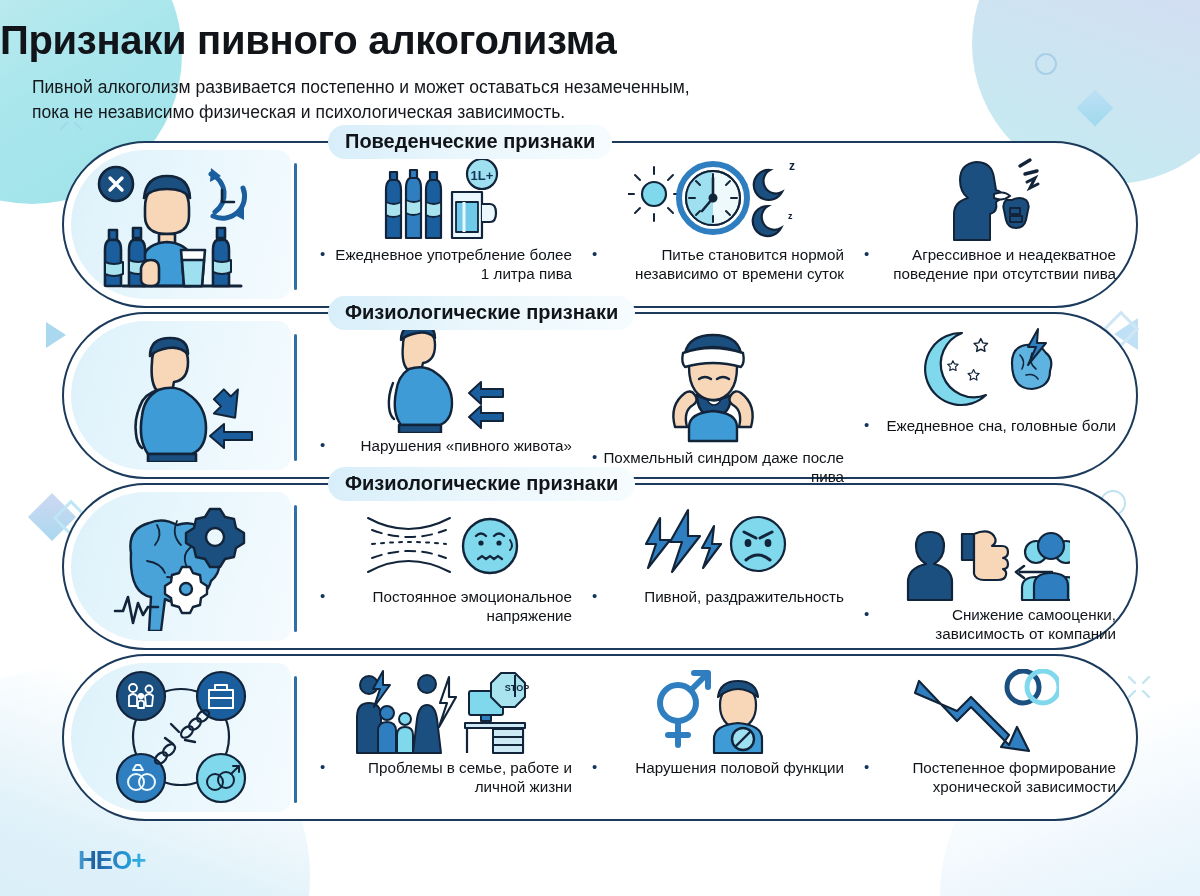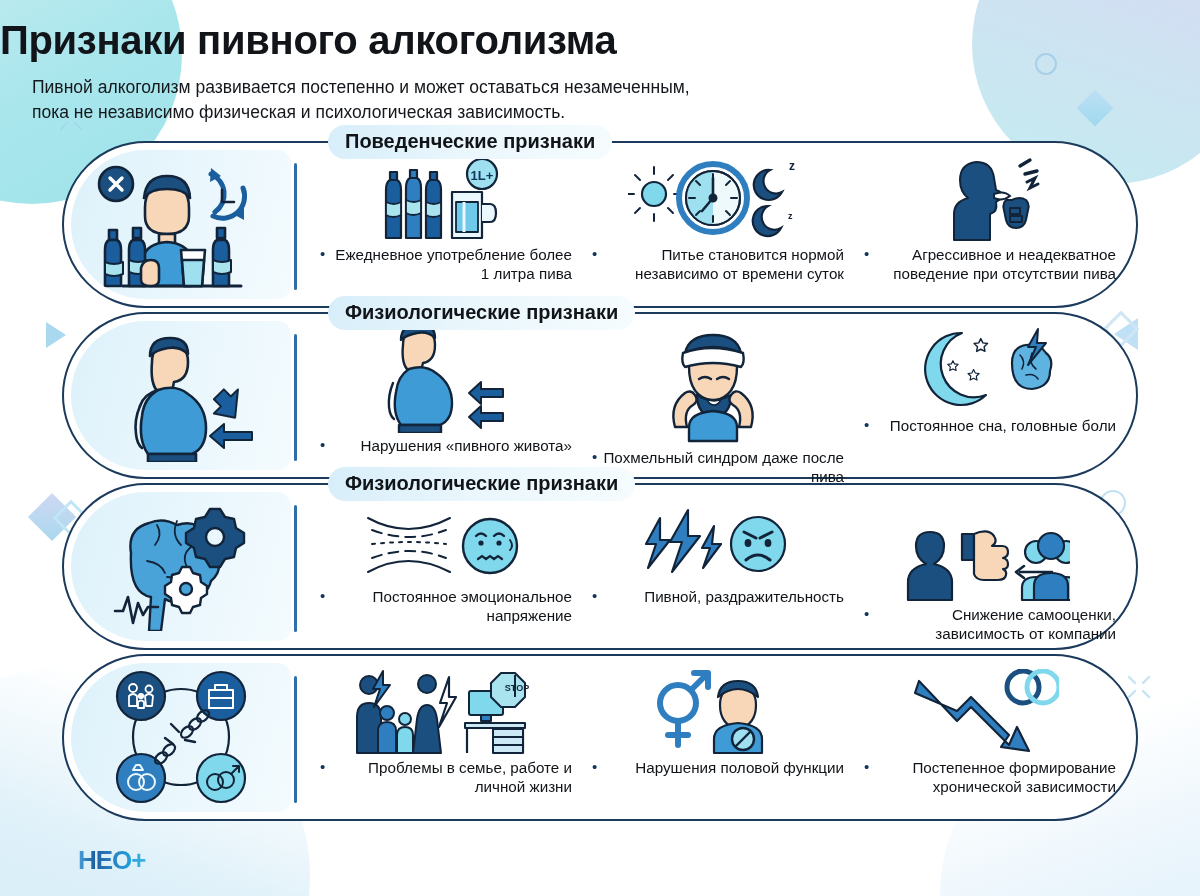--- a/index.html
+++ b/index.html
@@ -462,21 +462,21 @@
                 <path d="M66 22 l2.6 5.3 5.8 .8 -4.2 4.1 1 5.8 -5.2-2.7 -5.2 2.7 1-5.8 -4.2-4.1 5.8-.8z" transform="translate(14,28) scale(0.66)"></path>
               </g>
               <path d="M96 36 q0-16 14-18 q14-2 20 8 q8 6 4 18 q0 16 -18 18 q-20 0 -20-26z" fill="#5fb3e0"></path>
               <path d="M104 28 q6 6 2 14 M116 26 q-4 10 4 16 M110 48 q8-2 12 4" stroke="#12243a" stroke-width="1.6"></path>
               <path d="M122 2 l-10 18 h8 l-8 18 18-22 h-9z" fill="#2f7fc0" stroke="#12243a" stroke-width="2"></path>
             </g>
           </svg>
         </div>
         <div class="item-text">
           <span class="bullet">•</span>
-          <span class="item-label">Постоянное сна, головные боли</span>
+          <span class="item-label">Ежедневное сна, головные боли</span>
         </div>
       </div>
     </div>
   </div>
 
   <div class="section">
     <div class="card"></div>
     <div class="panel">
       <div class="panel-art">
         <svg width="160" height="130" viewBox="0 0 160 130">

